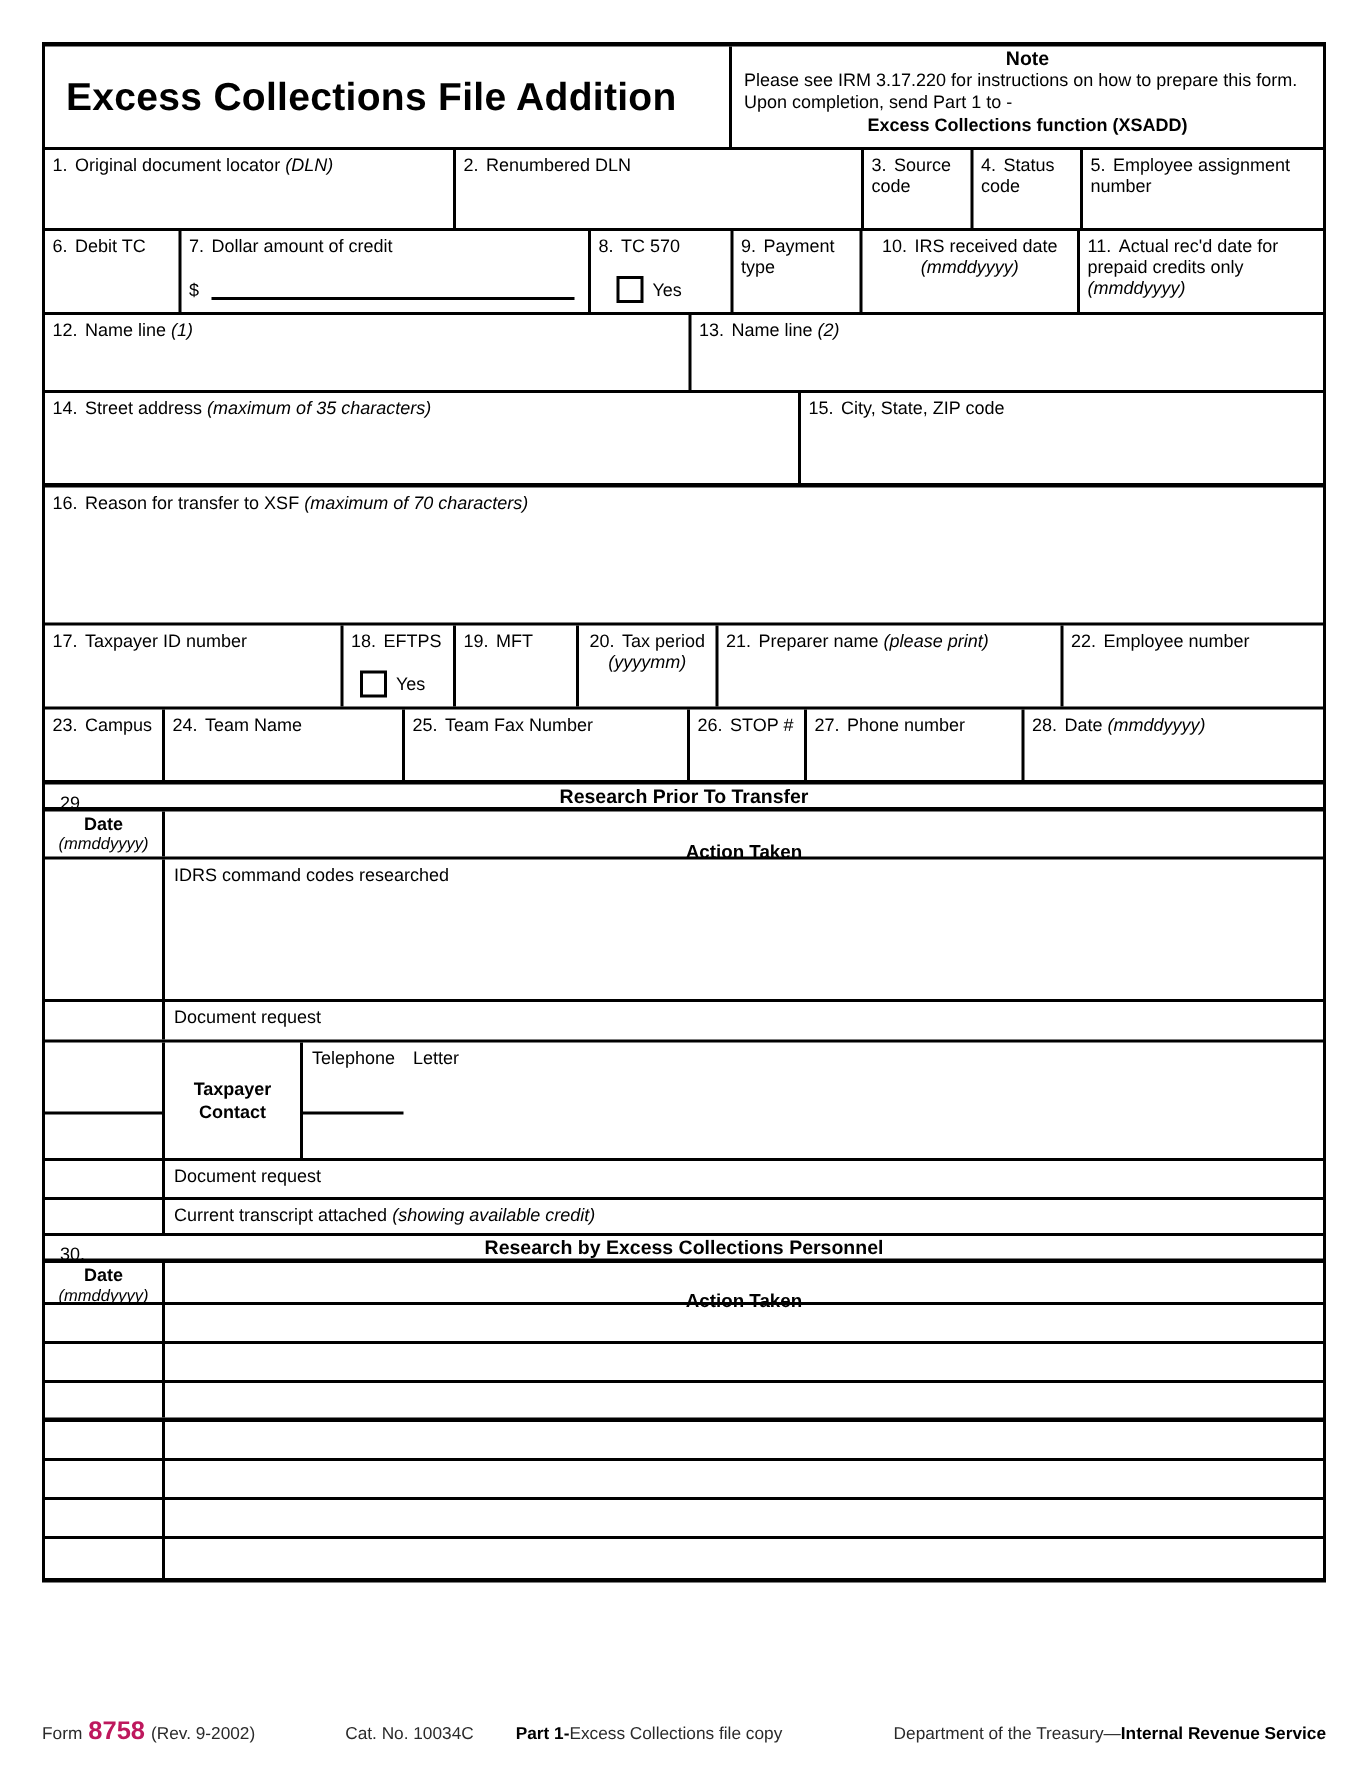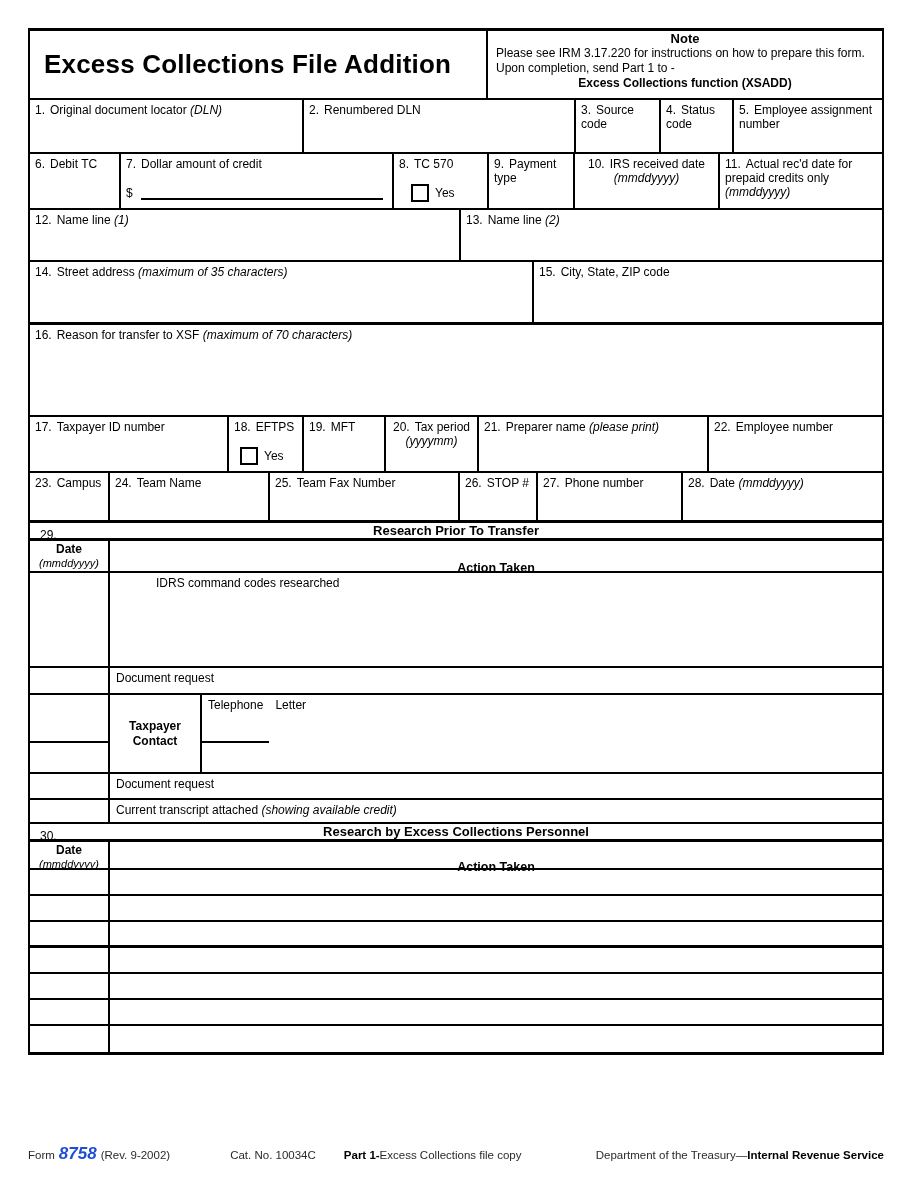--- a/index.html
+++ b/index.html
@@ -41,39 +41,39 @@
   
   .hdr2{display:flex;height:32px;border-bottom:2px solid #000;box-sizing:border-box;}
   .date-col{width:80px;border-right:2px solid #000;text-align:center;box-sizing:border-box;font-size:11px;line-height:1.15;padding-top:2px;}
   .date-col .b{font-weight:bold;font-size:12px;display:block;}
   .action-col{flex:1;display:flex;align-items:center;justify-content:center;font-weight:bold;font-size:12.5px;margin-top:24px;}
 
   
   .arow{display:flex;border-bottom:2px solid #000;box-sizing:border-box;}
   .date-cell{width:80px;border-right:2px solid #000;box-sizing:border-box;}
   .action-cell{flex:1;padding:3px 6px;font-size:12px;box-sizing:border-box;}
-  .h95{height:95px;gap:40px;} .h27{height:27px;} .h26{height:26px;} .h24{height:24px;}
+  .h95{height:95px;} .h27{height:27px;} .h26{height:26px;} .h24{height:24px;}
 
   
   .tc-row{display:flex;height:79px;border-bottom:2px solid #000;box-sizing:border-box;}
   .tc-date{width:80px;border-right:2px solid #000;display:flex;flex-direction:column;box-sizing:border-box;}
   .tc-date-top{height:48px;border-bottom:2px solid #000;box-sizing:border-box;}
   .tc-label{width:92px;border-right:2px solid #000;display:flex;align-items:center;justify-content:center;text-align:center;font-weight:bold;font-size:12px;line-height:1.25;box-sizing:border-box;}
   .tc-sub{flex:1;display:flex;flex-direction:row;}
   .tc-tel{height:48px;border-bottom:2px solid #000;padding:3px 6px;font-size:12px;box-sizing:border-box;}
   .tc-let{flex:1;padding:3px 6px;font-size:12px;}
 
   
   .erow{display:flex;height:26px;border-bottom:2px solid #000;box-sizing:border-box;}
   .erow.thick{border-bottom-width:3px;}
   .erow.no-bb{border-bottom:none;}
 
   
   .footer{position:absolute;left:28px;top:1144px;width:856px;display:flex;align-items:baseline;font-size:11.5px;color:#2a2a2a;white-space:nowrap;}
-  .f-number{font-size:17px;font-weight:bold;margin:0 4px;color:#1d4ed8;font-style:italic;}
+  .f-number{font-size:17px;font-weight:bold;margin:0 4px;color:#be185d;}
   .f-cat{margin-left:60px;}
   .f-part{margin-left:28px;}
   .bold{font-weight:bold;color:#000;}
   .f-dept{margin-left:auto;}
 </style>
 </head>
 <body>
 
 <div class="sheet">
   <div class="form">
@@ -89,21 +89,21 @@
       </div>
     </div>
 
     <div class="row" style="height:54px">
       <div class="cell" style="width:274px">
         <span class="num">1.</span><span>Original document locator</span> <span class="it">(DLN)</span>
       </div>
       <div class="cell" style="width:272px">
         <span class="num">2.</span><span>Renumbered DLN</span>
       </div>
-      <div class="cell" style="width:85px">
+      <div class="cell" style="width:73px">
         <span class="num">3.</span><span>Source code</span>
       </div>
       <div class="cell" style="width:73px">
         <span class="num">4.</span><span>Status code</span>
       </div>
       <div class="cell last">
         <span class="num">5.</span><span>Employee assignment number</span>
       </div>
     </div>
 

